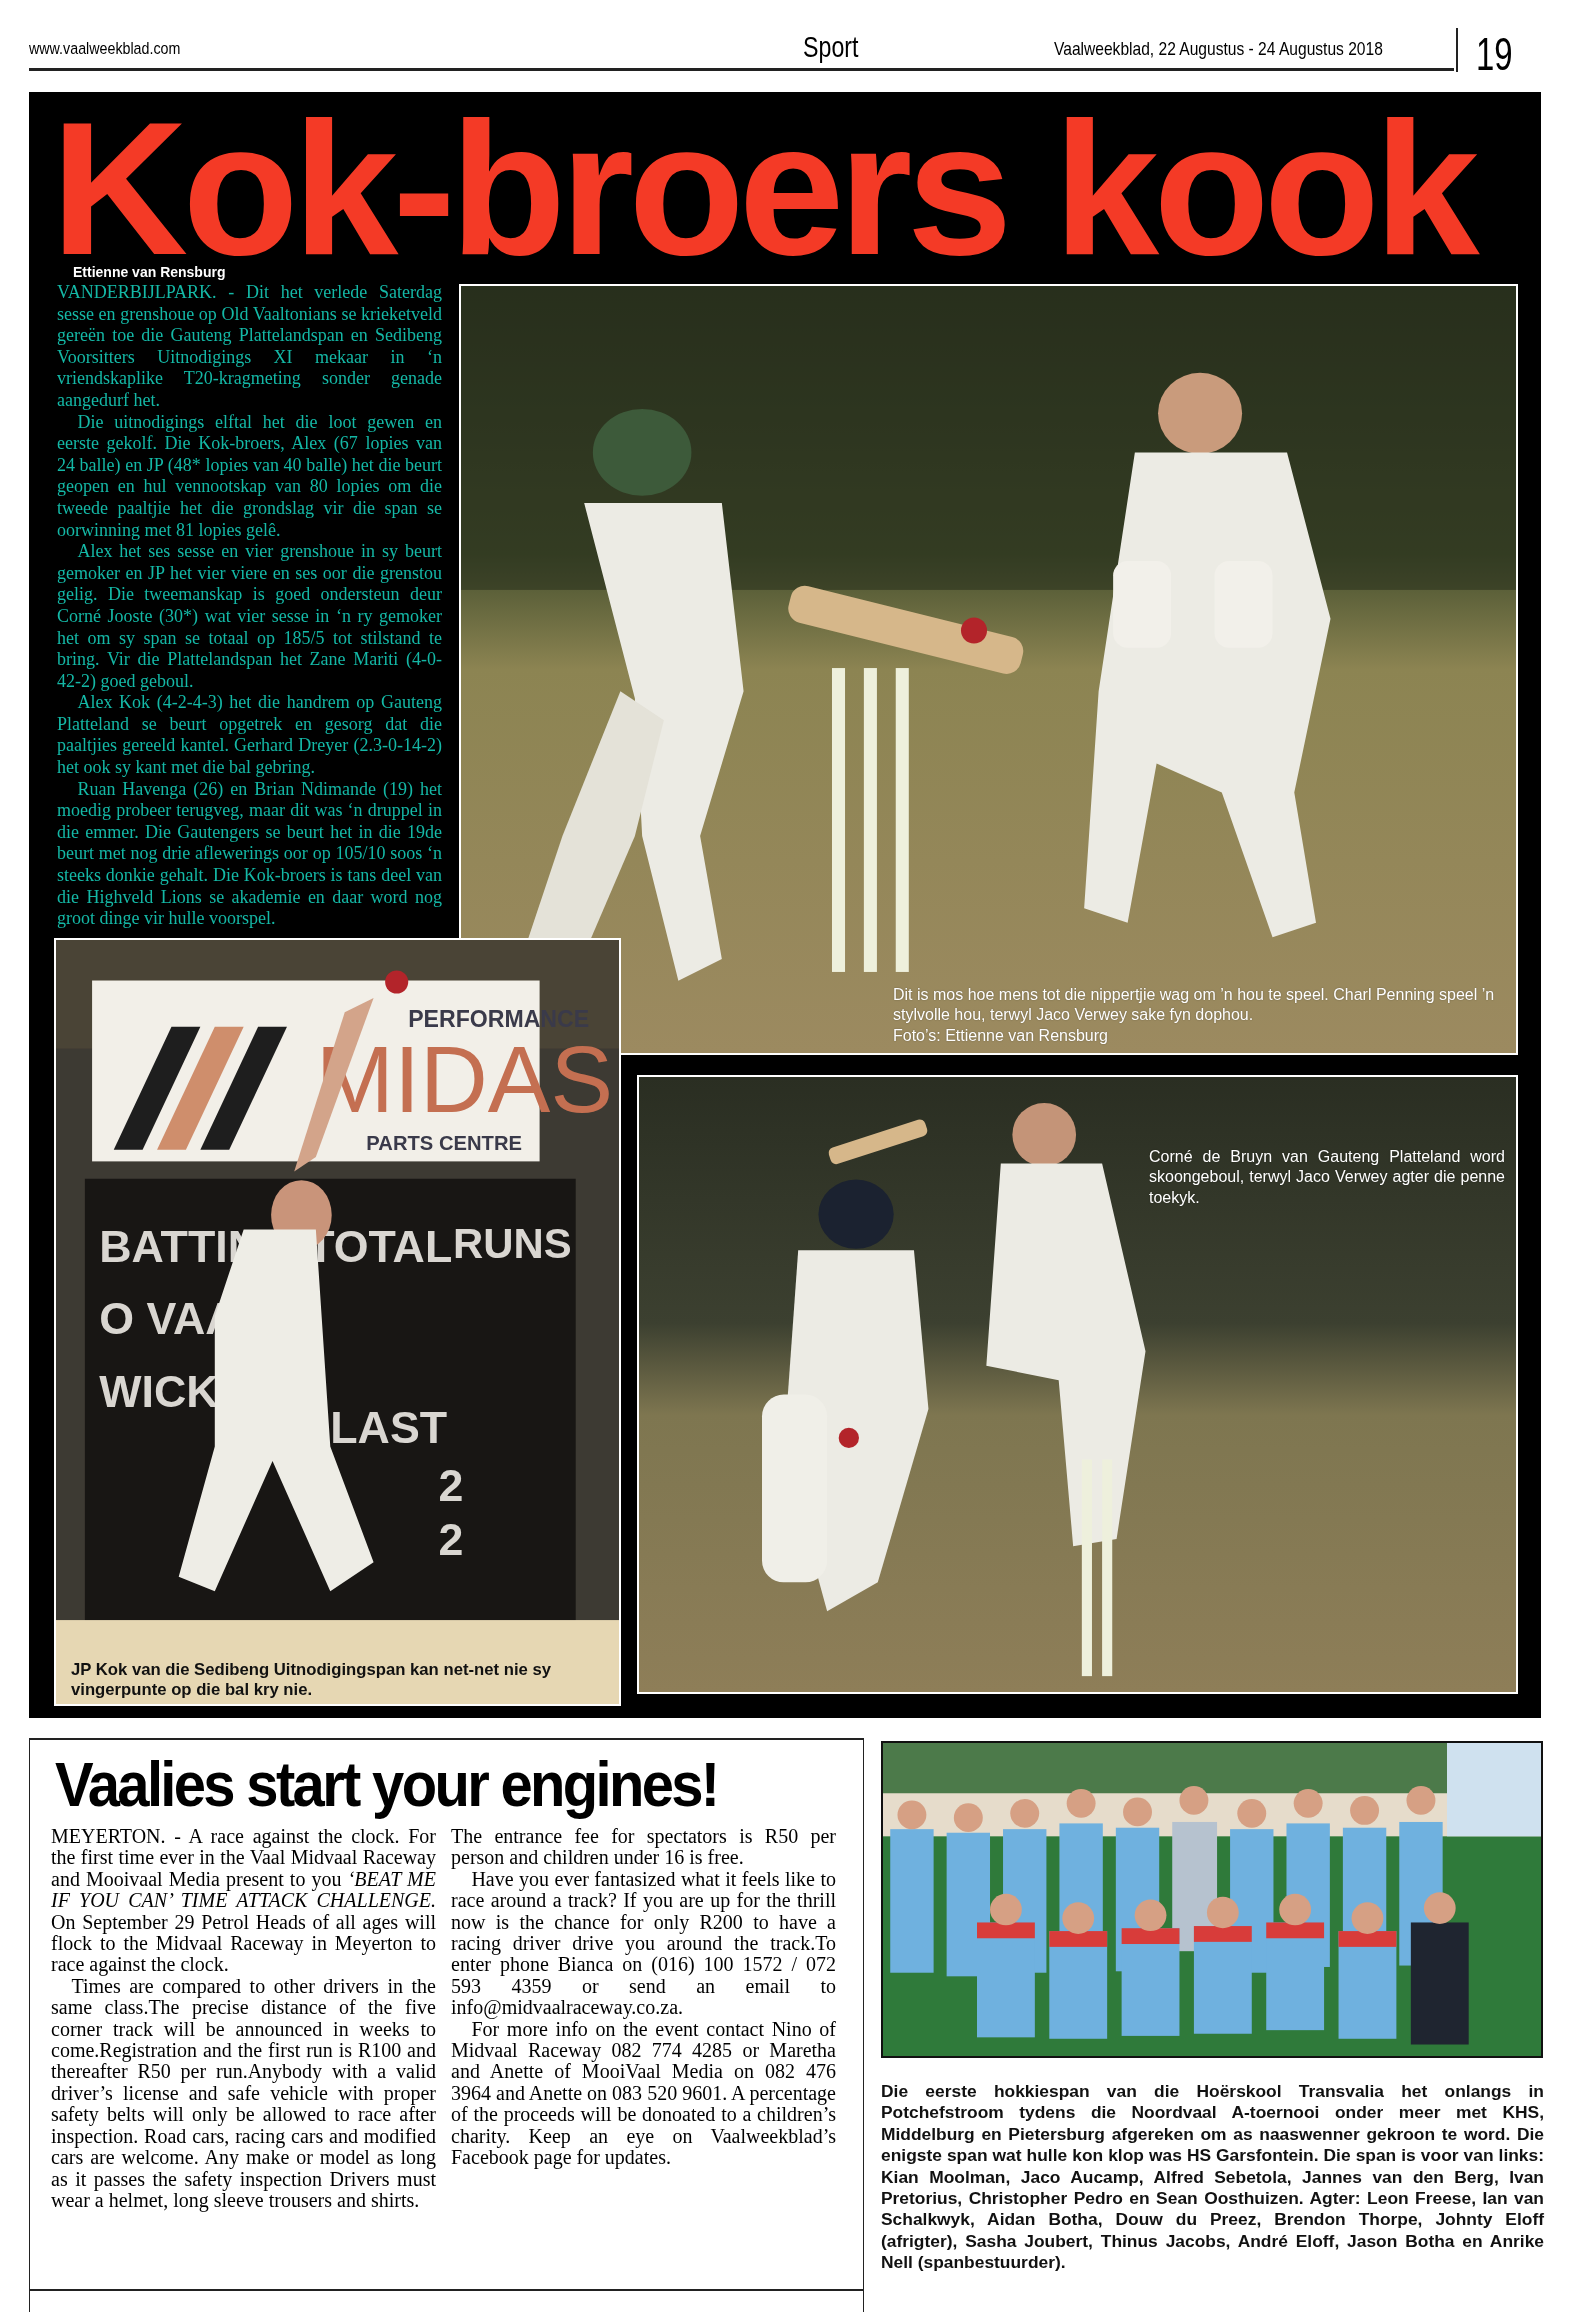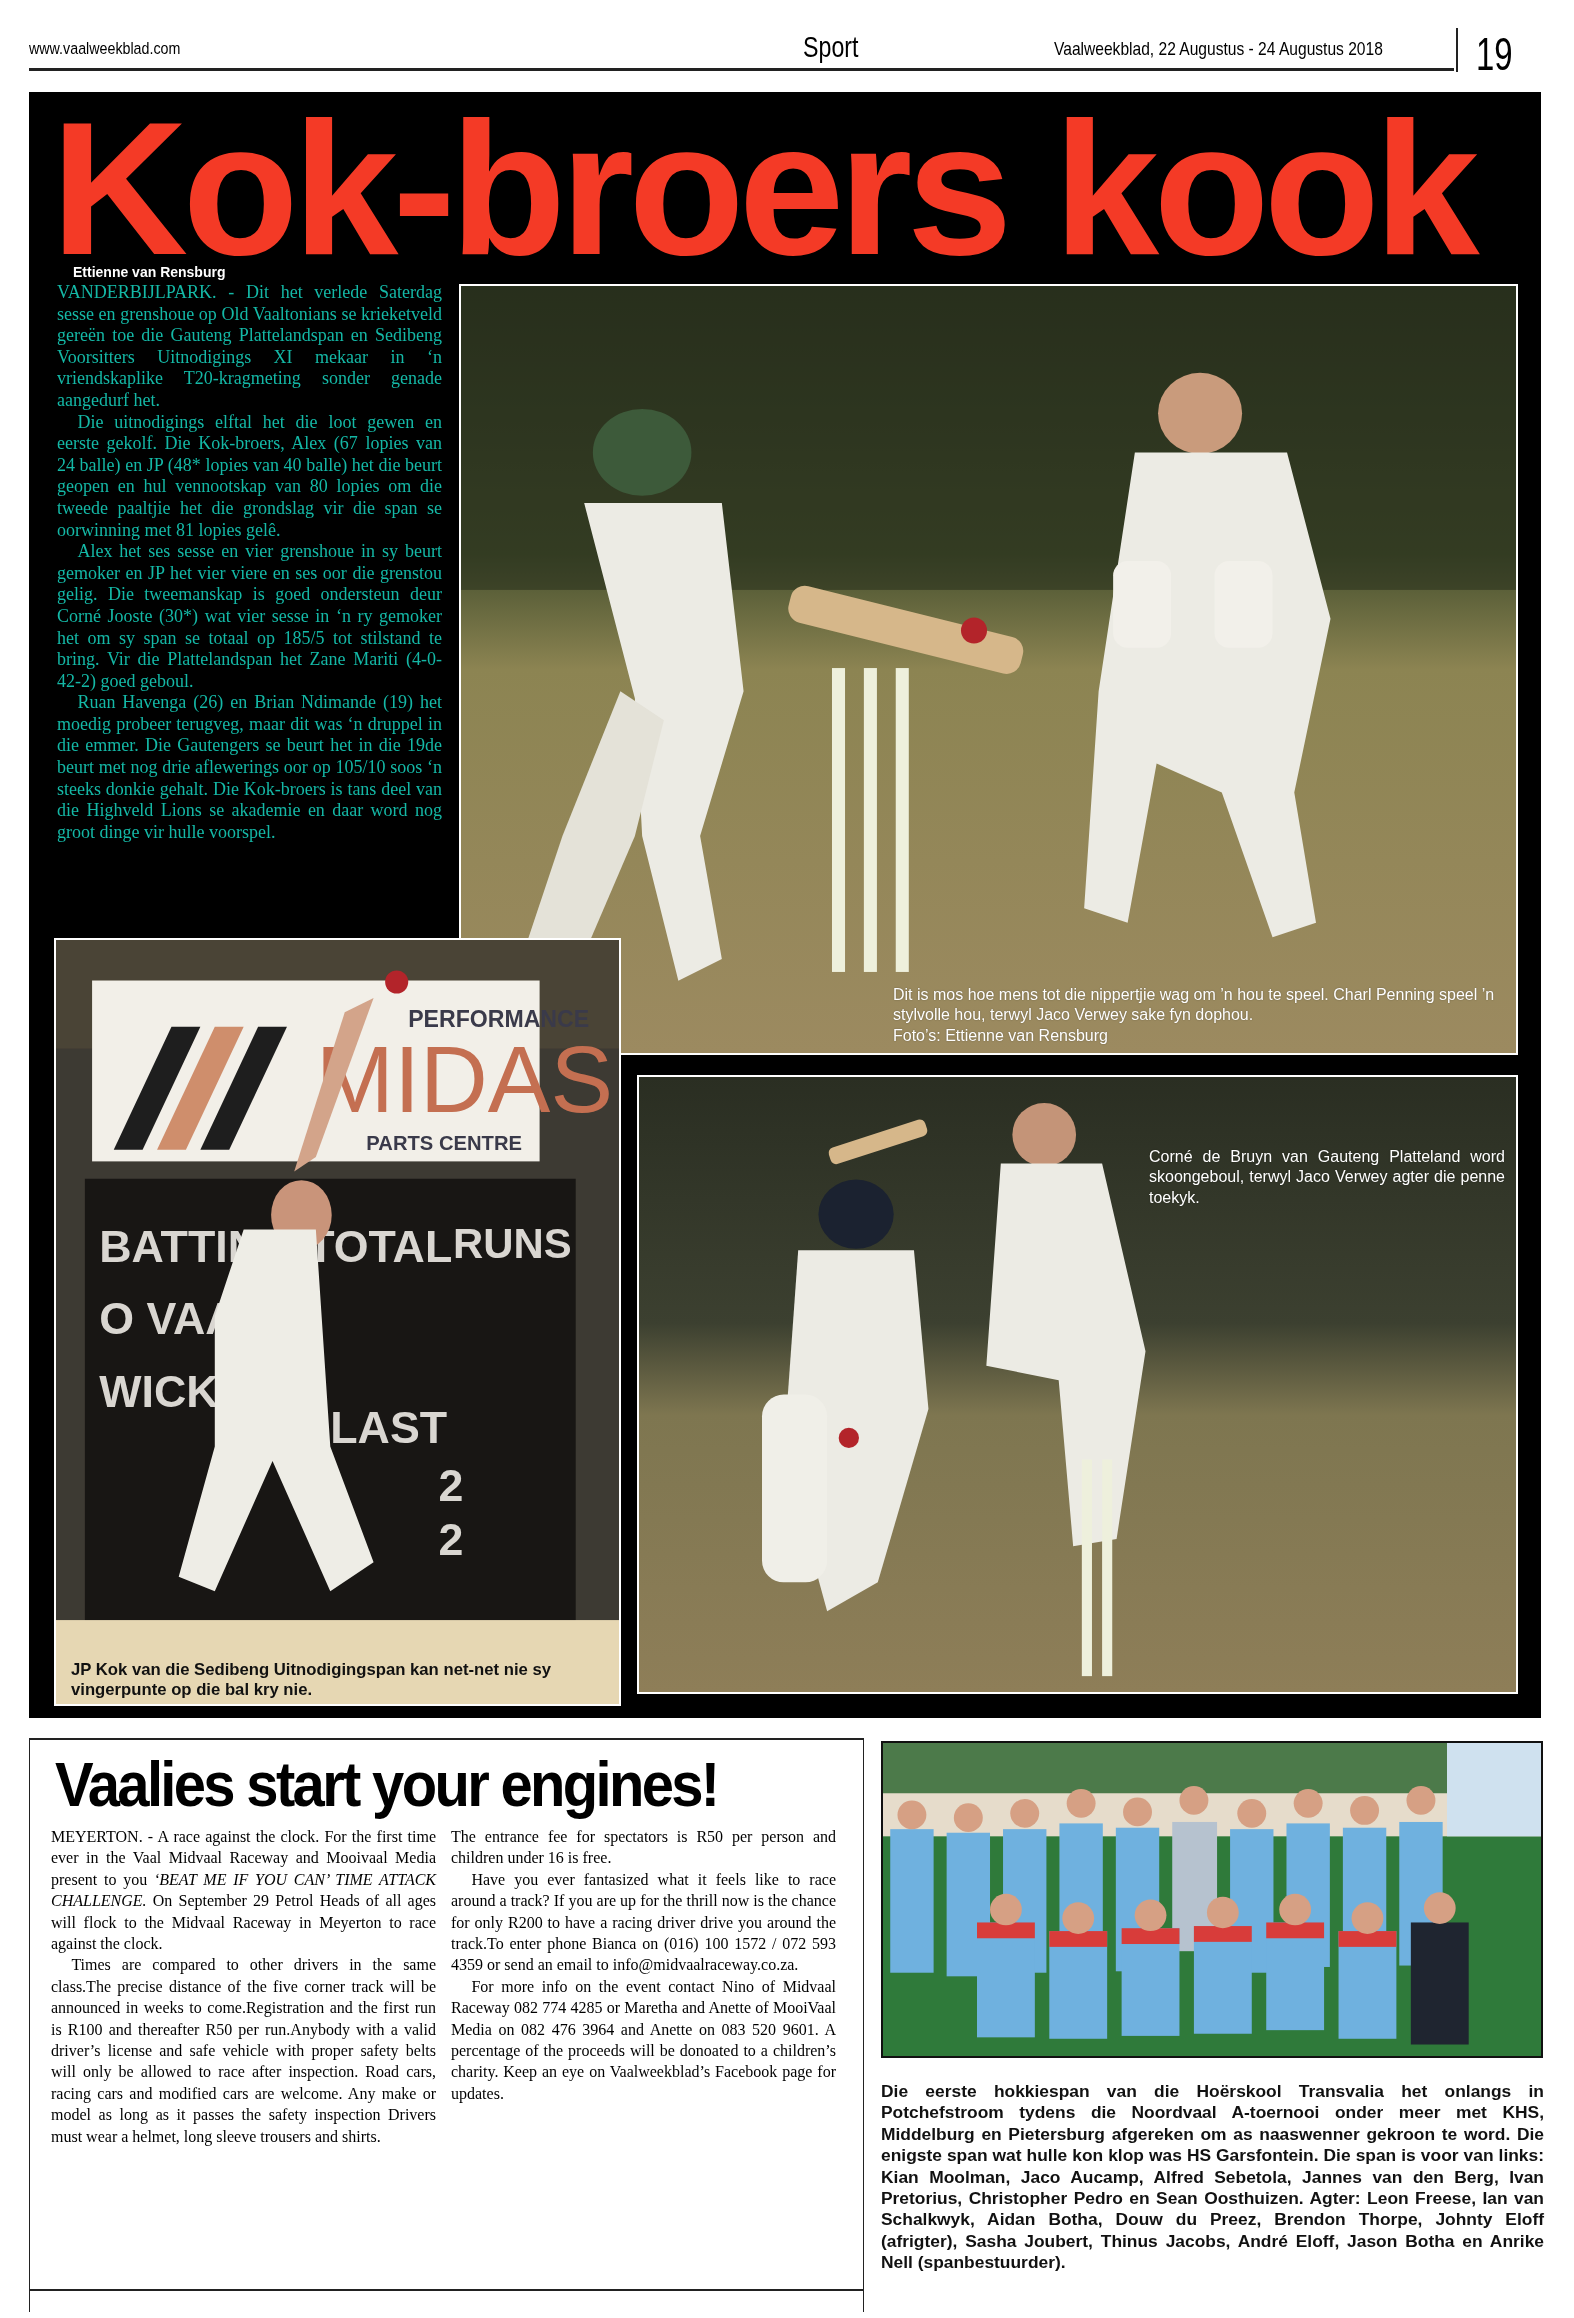--- a/index.html
+++ b/index.html
@@ -24,21 +24,21 @@
   .kok-body p + p { text-indent: 20.4px; }
 
   .photo { position: absolute; overflow: hidden; border: 2.9px solid #fff; }
   .photo svg { display: block; width: 100%; height: 100%; }
   .cap-white { position: absolute; font-family: "Liberation Sans", sans-serif; font-weight: 400; color: #fff; text-shadow: 0 0 1.5px rgba(0,0,0,.4); }
   .cap-black { position: absolute; font-family: "Liberation Sans", sans-serif; font-weight: 700; color: #111; }
 
   
   .vaal-box { position: absolute; left: 29px; top: 1738px; width: 835px; height: 574px; border-top: 2.2px solid #222; border-left: 1.5px solid #222; border-right: 1.5px solid #222; }
   .vaal-headline { position: absolute; left: 55px; top: 1748px; font-family: "Liberation Sans", sans-serif; font-weight: 700; font-size: 63px; letter-spacing: -2.9px; white-space: nowrap; transform: scaleX(0.92); transform-origin: left; }
-  .vaal-col { position: absolute; top: 1826px; width: 385px; font-size: 16px; line-height: 21.4px; text-align: justify; hyphens: auto; }
+  .vaal-col { position: absolute; top: 1826px; width: 385px; font-size: 20px; line-height: 21.4px; text-align: justify; hyphens: auto; }
   .vaal-col p + p { text-indent: 20.4px; }
   .vaal-col.c1 { left: 51px; }
   .vaal-col.c2 { left: 451px; }
   .vaal-foot { position: absolute; left: 29px; top: 2289px; width: 835px; height: 1.5px; background: #222; }
 
   
   .hockey-photo { position: absolute; left: 881px; top: 1741px; width: 662px; height: 317px; border: 2.2px solid #111; overflow: hidden; }
   .hockey-photo svg { display:block; width:100%; height:100%; }
   .hockey-cap { position: absolute; left: 881px; top: 2081px; width: 663px; font-family: "Liberation Sans", sans-serif; font-weight: 700; font-size: 17.4px; line-height: 21.4px; text-align: justify; hyphens: auto; color: #111; }
 </style>
@@ -55,20 +55,21 @@
 </div>
 
 <div class="kok-panel">
   <div class="kok-headline">Kok-broers kook</div>
   <div class="byline">Ettienne van Rensburg</div>
 
   <div class="kok-body">
     <p>VANDERBIJLPARK. - Dit het verlede Saterdag sesse en grenshoue op Old Vaaltonians se krieketveld gereën toe die Gauteng Plattelandspan en Sedibeng Voorsitters Uitnodigings XI mekaar in ‘n vriendskaplike T20-kragmeting sonder genade aangedurf het.</p>
     <p>Die uitnodigings elftal het die loot gewen en eerste gekolf. Die Kok-broers, Alex (67 lopies van 24 balle) en JP (48* lopies van 40 balle) het die beurt geopen en hul vennootskap van 80 lopies om die tweede paaltjie het die grondslag vir die span se oorwinning met 81 lopies gelê.</p>
     <p>Alex het ses sesse en vier grenshoue in sy beurt gemoker en JP het vier viere en ses oor die grenstou gelig. Die tweemanskap is goed ondersteun deur Corné Jooste (30*) wat vier sesse in ‘n ry gemoker het om sy span se totaal op 185/5 tot stilstand te bring. Vir die Plattelandspan het Zane Mariti (4-0-42-2) goed geboul.</p>
+    <p>Alex Kok (4-2-4-3) het die handrem op Gauteng Platteland se beurt opgetrek en gesorg dat die paaltjies gereeld kantel. Gerhard Dreyer (2.3-0-14-2) het ook sy kant met die bal gebring.</p>
     <p>Ruan Havenga (26) en Brian Ndimande (19) het moedig probeer terugveg, maar dit was ‘n druppel in die emmer. Die Gautengers se beurt het in die 19de beurt met nog drie aflewerings oor op 105/10 soos ‘n steeks donkie gehalt. Die Kok-broers is tans deel van die Highveld Lions se akademie en daar word nog groot dinge vir hulle voorspel.</p>
   </div>
 
   <div class="photo" style="left:430px; top:192px; width:1059px; height:771px;">
     <svg viewBox="0 0 1456 1060" preserveAspectRatio="none">
       <defs>
         <linearGradient id="bg1" x1="0" y1="0" x2="0" y2="1">
           <stop offset="0" stop-color="#2c3320"></stop>
           <stop offset="0.35" stop-color="#46502e"></stop>
           <stop offset="0.5" stop-color="#8c8452"></stop>

